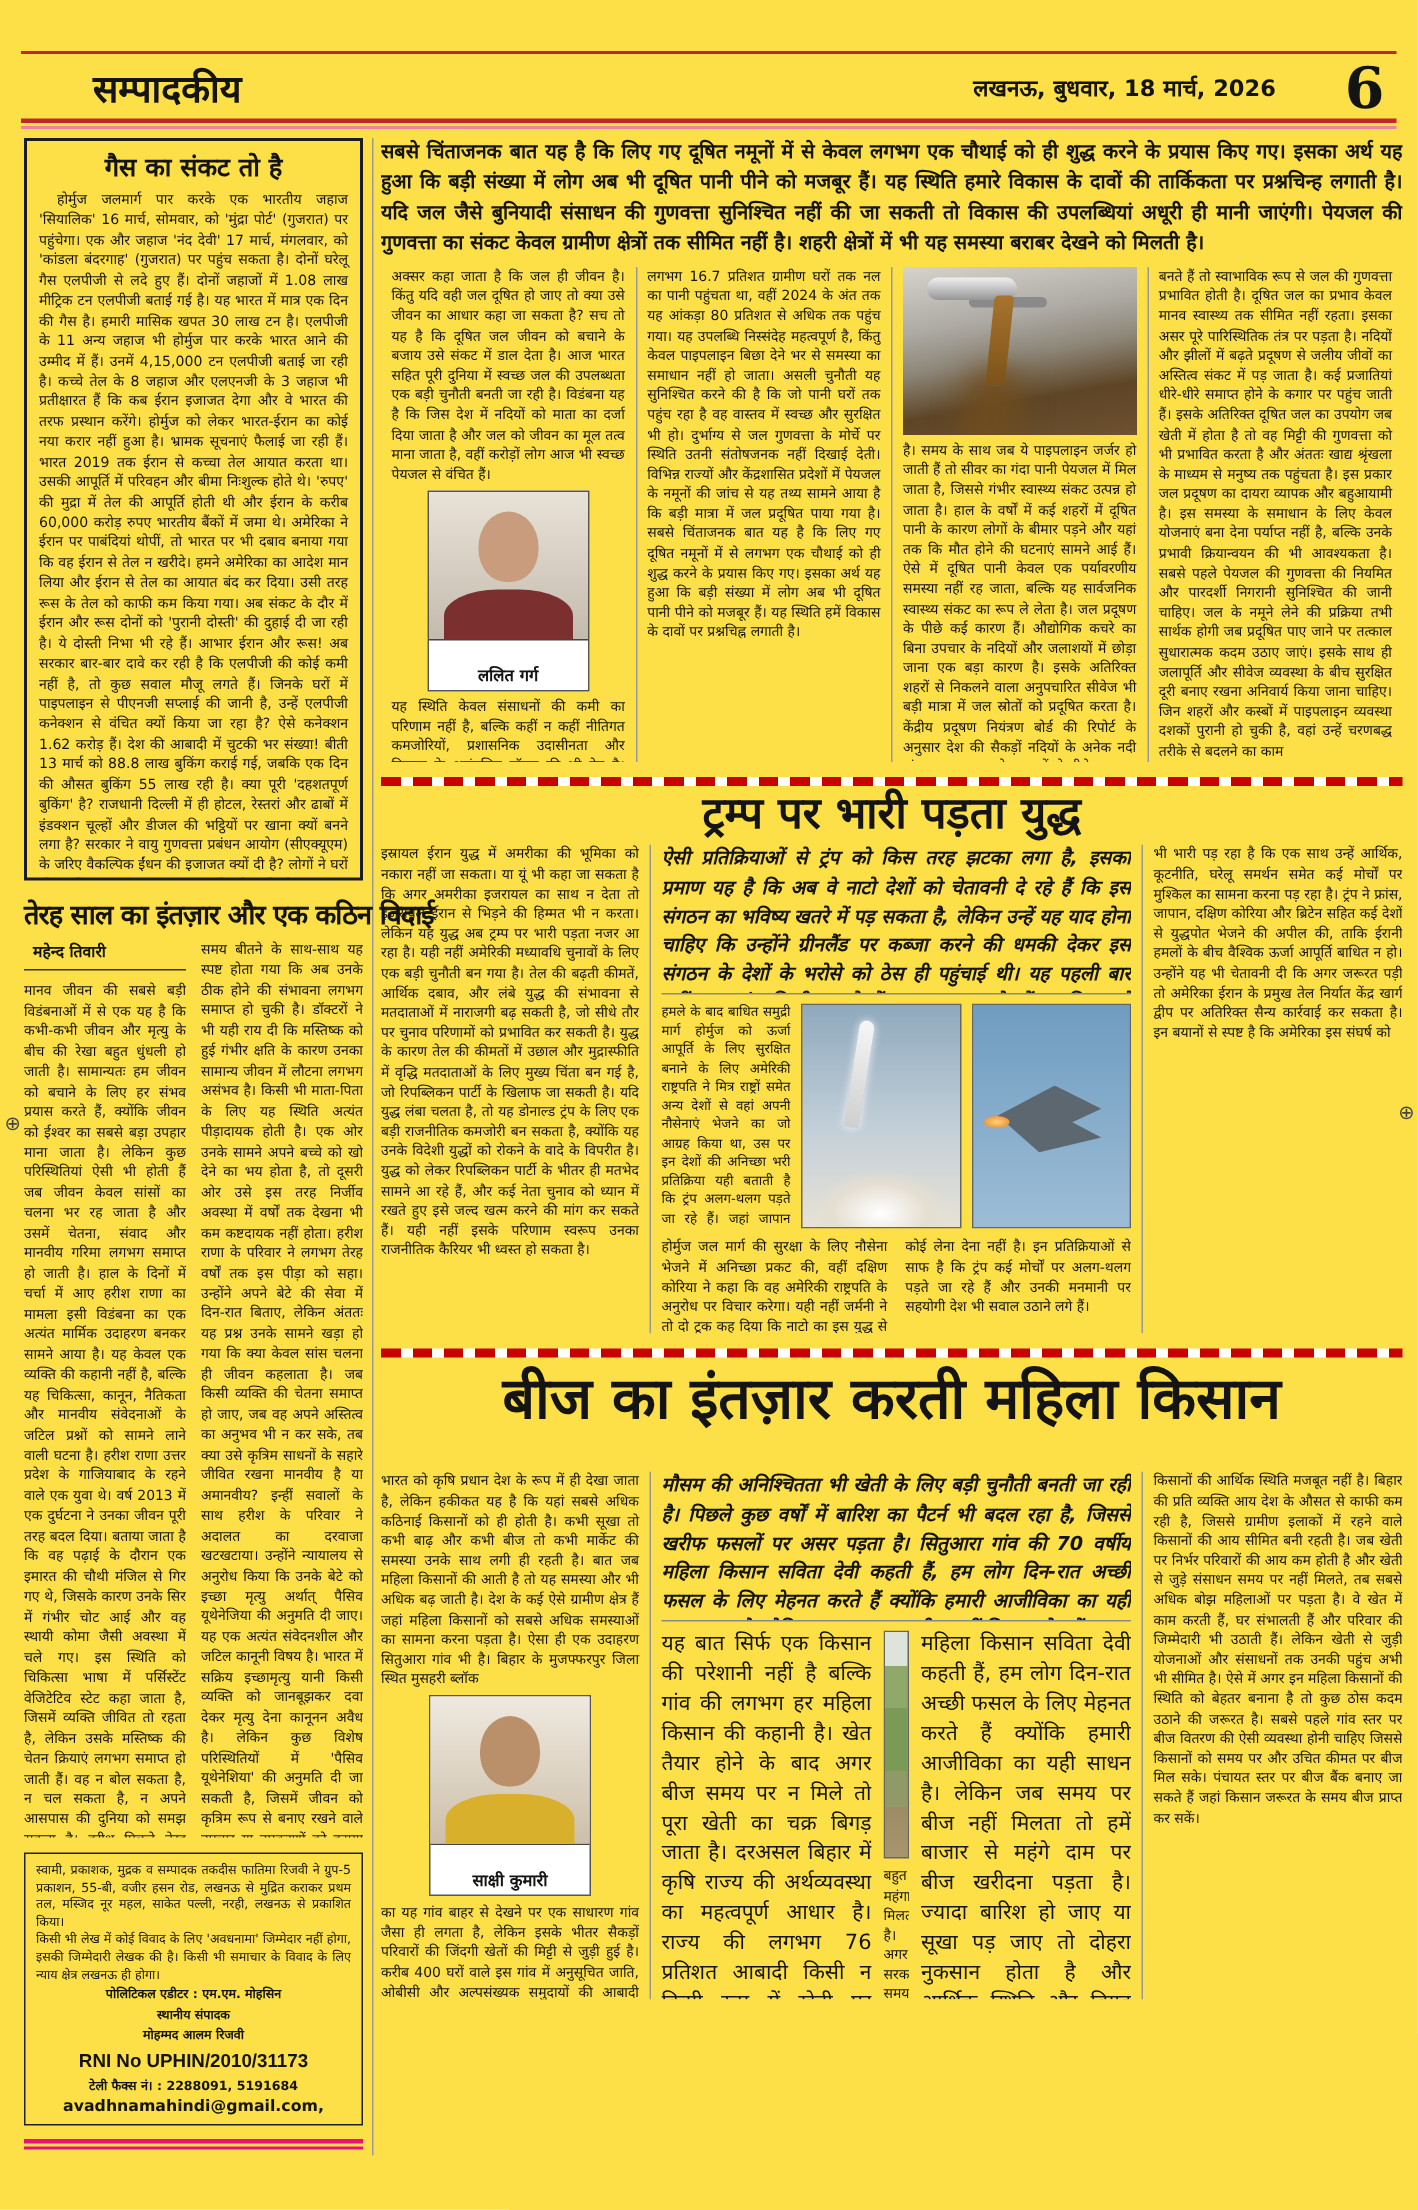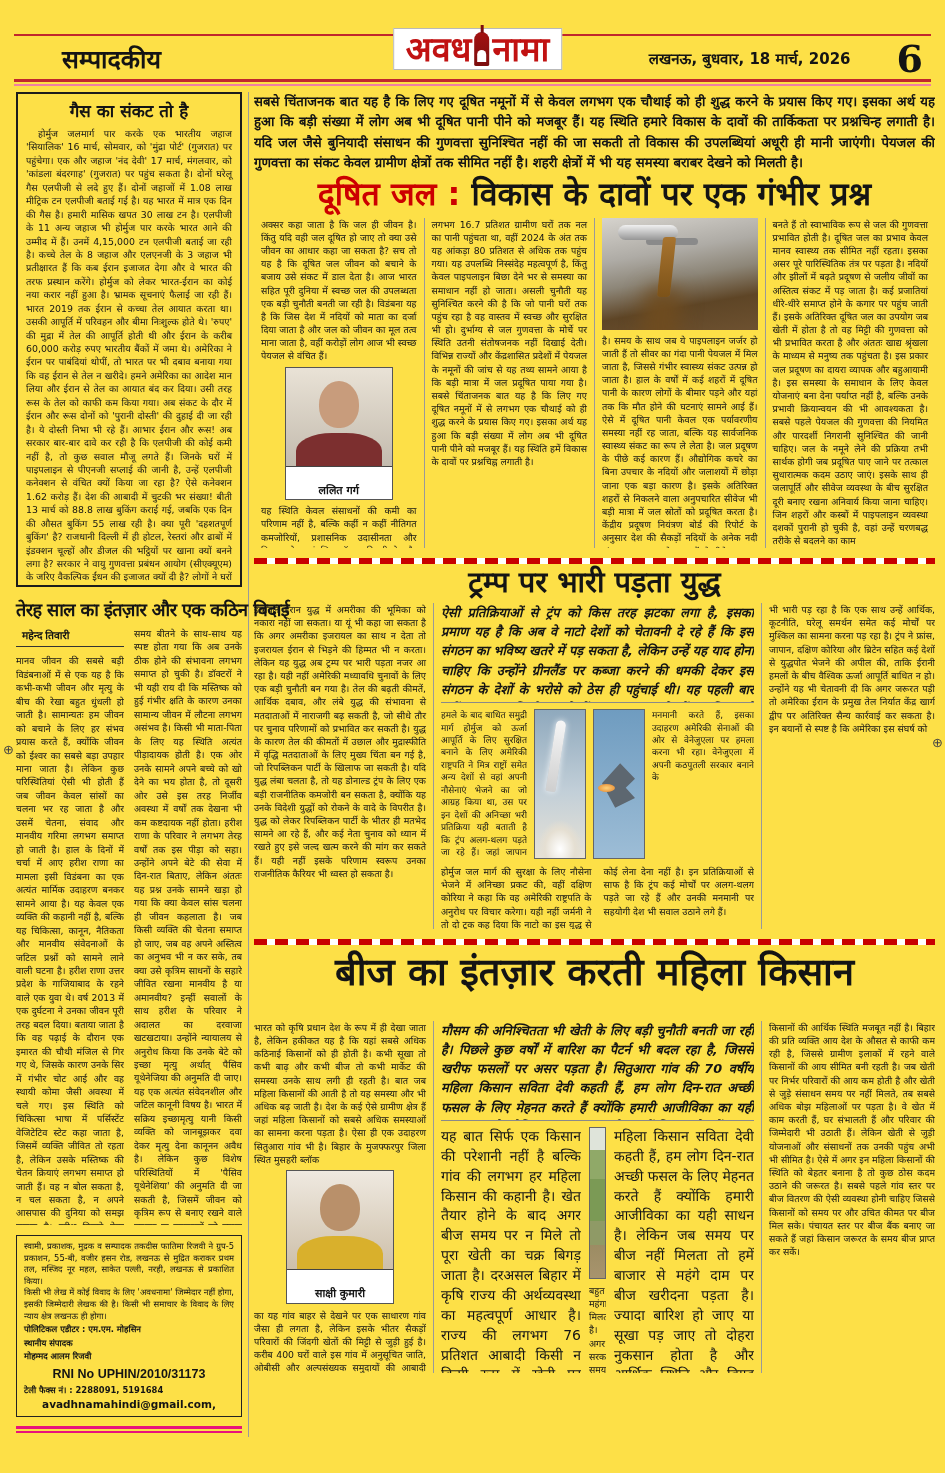--- a/index.html
+++ b/index.html
@@ -23,24 +23,24 @@
   .left-rail{position:absolute;left:16px;top:92px;width:226px;}
   .rail-divider{position:absolute;left:248px;top:92px;bottom:36px;width:1px;background:#9a9a9a;}
   .gas-box{border:2px solid #1c1c1c;padding:5px 8px 4px;height:482px;overflow:hidden;}
   .gas-title{font-size:17px;font-weight:bold;text-align:center;margin:0 0 5px;}
   .body-sm{font-size:9.4px;line-height:1.43;text-align:justify;}
   .body-sm p{margin:0 0 3px;text-indent:12px;}
   .farewell{margin-top:10px;}
   .farewell-title{font-size:18px;font-weight:bold;text-align:center;white-space:nowrap;letter-spacing:-0.6px;margin:0 0 6px;}
   .farewell-cols{display:flex;gap:10px;height:598px;overflow:hidden;}
   .farewell-col{flex:1;font-size:9.3px;line-height:1.45;text-align:justify;overflow:hidden;}
-  .byline{font-size:10.5px;font-weight:bold;margin:1px 0 2px;text-indent:6px;font-family:Liberation Serif, serif;}
+  .byline{font-size:10.5px;font-weight:bold;margin:1px 0 2px;text-indent:6px;}
   .byline-rule{height:1px;background:#333;margin:3px 0 7px;}
   .imprint{margin-top:10px;border:1.5px solid #222;padding:5px 7px;font-size:8.4px;line-height:1.38;text-align:justify;}
-  .imprint .c{text-align:left;margin-top:2px;}
+  .imprint .c{text-align:center;margin-top:2px;}
   .imprint .bold{font-weight:bold;}
   .imprint .rni{font-size:12.5px;font-weight:bold;text-align:center;margin-top:3px;font-family:"Liberation Sans",sans-serif;}
   .imprint .mail{font-size:10.5px;font-weight:bold;text-align:center;}
   .magenta-rule{margin-top:9px;height:3px;background:#e8127c;}
   .magenta-rule2{margin-top:2px;height:2px;background:#e8127c;}
   
   .main{position:absolute;left:254px;top:92px;right:10px;}
   .intro{font-size:13.2px;font-weight:bold;line-height:1.55;text-align:justify;height:80px;overflow:hidden;}
   .h1{font-size:32px;font-weight:bold;text-align:center;line-height:1.05;margin:6px 0 4px;}
   .red{color:#cc0000;}
@@ -102,25 +102,20 @@
   .scol5{width:166px;padding-left:7px;font-size:9.3px;line-height:1.42;text-align:justify;overflow:hidden;}
 </style>
 </head>
 <body>
 
 <div class="page">
 
   <div class="rule-a"></div>
   <div class="brand-row">
     <div class="section-name">सम्पादकीय</div>
-    <div class="masthead">
-      <span>अवध</span>
-      <span class="minaret"></span>
-      <span>नामा</span>
-    </div>
     <div class="dateline">लखनऊ, बुधवार, 18 मार्च, 2026</div>
     <div class="page-num">6</div>
   </div>
   <div class="rule-b"></div>
   <div class="rule-c"></div>
 
   <span class="regmark" style="left:3px;top:742px;">⊕</span>
   <span class="regmark" style="right:2px;top:735px;">⊕</span>
   <div class="rail-divider"></div>
 
@@ -158,23 +153,20 @@
     </div>
 
     <div class="magenta-rule"></div>
     <div class="magenta-rule2"></div>
   </div>
 
   <div class="main">
 
     <div class="intro">सबसे चिंताजनक बात यह है कि लिए गए दूषित नमूनों में से केवल लगभग एक चौथाई को ही शुद्ध करने के प्रयास किए गए। इसका अर्थ यह हुआ कि बड़ी संख्या में लोग अब भी दूषित पानी पीने को मजबूर हैं। यह स्थिति हमारे विकास के दावों की तार्किकता पर प्रश्नचिन्ह लगाती है। यदि जल जैसे बुनियादी संसाधन की गुणवत्ता सुनिश्चित नहीं की जा सकती तो विकास की उपलब्धियां अधूरी ही मानी जाएंगी। पेयजल की गुणवत्ता का संकट केवल ग्रामीण क्षेत्रों तक सीमित नहीं है। शहरी क्षेत्रों में भी यह समस्या बराबर देखने को मिलती है।</div>
 
-    <div class="h1">
-      <span class="red">दूषित जल :</span><span> विकास के दावों पर एक गंभीर प्रश्न</span>
-    </div>
 
     <div class="colrow water-body">
       <div class="wcol">
         <span>अक्सर कहा जाता है कि जल ही जीवन है। किंतु यदि वही जल दूषित हो जाए तो क्या उसे जीवन का आधार कहा जा सकता है? सच तो यह है कि दूषित जल जीवन को बचाने के बजाय उसे संकट में डाल देता है। आज भारत सहित पूरी दुनिया में स्वच्छ जल की उपलब्धता एक बड़ी चुनौती बनती जा रही है। विडंबना यह है कि जिस देश में नदियों को माता का दर्जा दिया जाता है और जल को जीवन का मूल तत्व माना जाता है, वहीं करोड़ों लोग आज भी स्वच्छ पेयजल से वंचित हैं।</span>
         <figure class="author-fig" style="margin:4px auto;">
           <div class="portrait p-lalit"></div>
           <figcaption class="fig-name">ललित गर्ग</figcaption>
         </figure>
         <span>यह स्थिति केवल संसाधनों की कमी का परिणाम नहीं है, बल्कि कहीं न कहीं नीतिगत कमजोरियों, प्रशासनिक उदासीनता और विकास के असंतुलित मॉडल की भी देन है। पिछले कुछ वर्षों में भारत सरकार ने पेयजल की उपलब्धता बढ़ाने के लिए कई महत्वाकांक्षी योजनाएं शुरू की हैं। वर्ष 2019 में आरंभ हुआ जल जीवन मिशन इसी दिशा में एक बड़ा कदम माना गया। इस योजना का उद्देश्य था कि देश के हर ग्रामीण परिवार को नल के माध्यम से स्वच्छ</span>
       </div>
@@ -193,21 +185,20 @@
       <div class="tcol1">
         <span>इस्रायल ईरान युद्ध में अमरीका की भूमिका को नकारा नहीं जा सकता। या यूं भी कहा जा सकता है कि अगर अमरीका इजरायल का साथ न देता तो इजरायल ईरान से भिड़ने की हिम्मत भी न करता। लेकिन यह युद्ध अब ट्रम्प पर भारी पड़ता नजर आ रहा है। यही नहीं अमेरिकी मध्यावधि चुनावों के लिए एक बड़ी चुनौती बन गया है। तेल की बढ़ती कीमतें, आर्थिक दबाव, और लंबे युद्ध की संभावना से मतदाताओं में नाराजगी बढ़</span>
         <span>सकती है, जो सीधे तौर पर चुनाव परिणामों को प्रभावित कर सकती है। युद्ध के कारण तेल की कीमतों में उछाल और मुद्रास्फीति में वृद्धि मतदाताओं के लिए मुख्य चिंता बन गई है, जो रिपब्लिकन पार्टी के खिलाफ जा सकती है। यदि युद्ध लंबा चलता है, तो यह डोनाल्ड ट्रंप के लिए एक बड़ी राजनीतिक कमजोरी बन सकता है, क्योंकि यह उनके विदेशी युद्धों को रोकने के वादे के विपरीत है। युद्ध को लेकर रिपब्लिकन पार्टी के भीतर ही मतभेद सामने आ रहे हैं, और कई नेता चुनाव को ध्यान में रखते हुए इसे जल्द खत्म करने की मांग कर सकते हैं। यही नहीं इसके परिणाम स्वरूप उनका राजनीतिक कैरियर भी ध्वस्त हो सकता है।</span>
       </div>
       <div class="tmid">
         <div class="lede">ऐसी प्रतिक्रियाओं से ट्रंप को किस तरह झटका लगा है, इसका प्रमाण यह है कि अब वे नाटो देशों को चेतावनी दे रहे हैं कि इस संगठन का भविष्य खतरे में पड़ सकता है, लेकिन उन्हें यह याद होना चाहिए कि उन्होंने ग्रीनलैंड पर कब्जा करने की धमकी देकर इस संगठन के देशों के भरोसे को ठेस ही पहुंचाई थी। यह पहली बार नहीं, जब ट्रंप किसी मामले में अलग-थलग पड़े हों या फिर उन्हें वांछित समर्थन न मिला हो।</div>
         <div class="trow">
           <div class="tnarrow">हमले के बाद बाधित समुद्री मार्ग होर्मुज को ऊर्जा आपूर्ति के लिए सुरक्षित बनाने के लिए अमेरिकी राष्ट्रपति ने मित्र राष्ट्रों समेत अन्य देशों से वहां अपनी नौसेनाएं भेजने का जो आग्रह किया था, उस पर इन देशों की अनिच्छा भरी प्रतिक्रिया यही बताती है कि ट्रंप अलग-थलग पड़ते जा रहे हैं। जहां जापान और आस्ट्रेलिया ने</div>
           <div class="photo photo-missile"></div>
           <div class="photo photo-jet"></div>
-          <div class="tnarrow tnarrow2">मनमानी करते हैं, इसका उदाहरण अमेरिकी सेनाओं की ओर से वेनेजुएला पर हमला करना भी रहा। वेनेजुएला में अपनी कठपुतली सरकार बनाने के</div>
         </div>
         <div class="tbelow">होर्मुज जल मार्ग की सुरक्षा के लिए नौसेना भेजने में अनिच्छा प्रकट की, वहीं दक्षिण कोरिया ने कहा कि वह अमेरिकी राष्ट्रपति के अनुरोध पर विचार करेगा। यही नहीं जर्मनी ने तो दो टूक कह दिया कि नाटो का इस युद्ध से कोई लेना देना नहीं है। इन प्रतिक्रियाओं से साफ है कि ट्रंप कई मोर्चों पर अलग-थलग पड़ते जा रहे हैं और उनकी मनमानी पर सहयोगी देश भी सवाल उठाने लगे हैं।</div>
       </div>
       <div class="tcol4">भी भारी पड़ रहा है कि एक साथ उन्हें आर्थिक, कूटनीति, घरेलू समर्थन समेत कई मोर्चों पर मुश्किल का सामना करना पड़ रहा है। ट्रंप ने फ्रांस, जापान, दक्षिण कोरिया और ब्रिटेन सहित कई देशों से युद्धपोत भेजने की अपील की, ताकि ईरानी हमलों के बीच वैश्विक ऊर्जा आपूर्ति बाधित न हो। उन्होंने यह भी चेतावनी दी कि अगर जरूरत पड़ी तो अमेरिका ईरान के प्रमुख तेल निर्यात केंद्र खार्ग द्वीप पर अतिरिक्त सैन्य कार्रवाई कर सकता है। इन बयानों से स्पष्ट है कि अमेरिका इस संघर्ष को</div>
     </div>
 
     <div class="dashed-rule"></div>
     <div class="h2 h2-big">बीज का इंतज़ार करती महिला किसान</div>
 
     <div class="colrow seeds-body">

